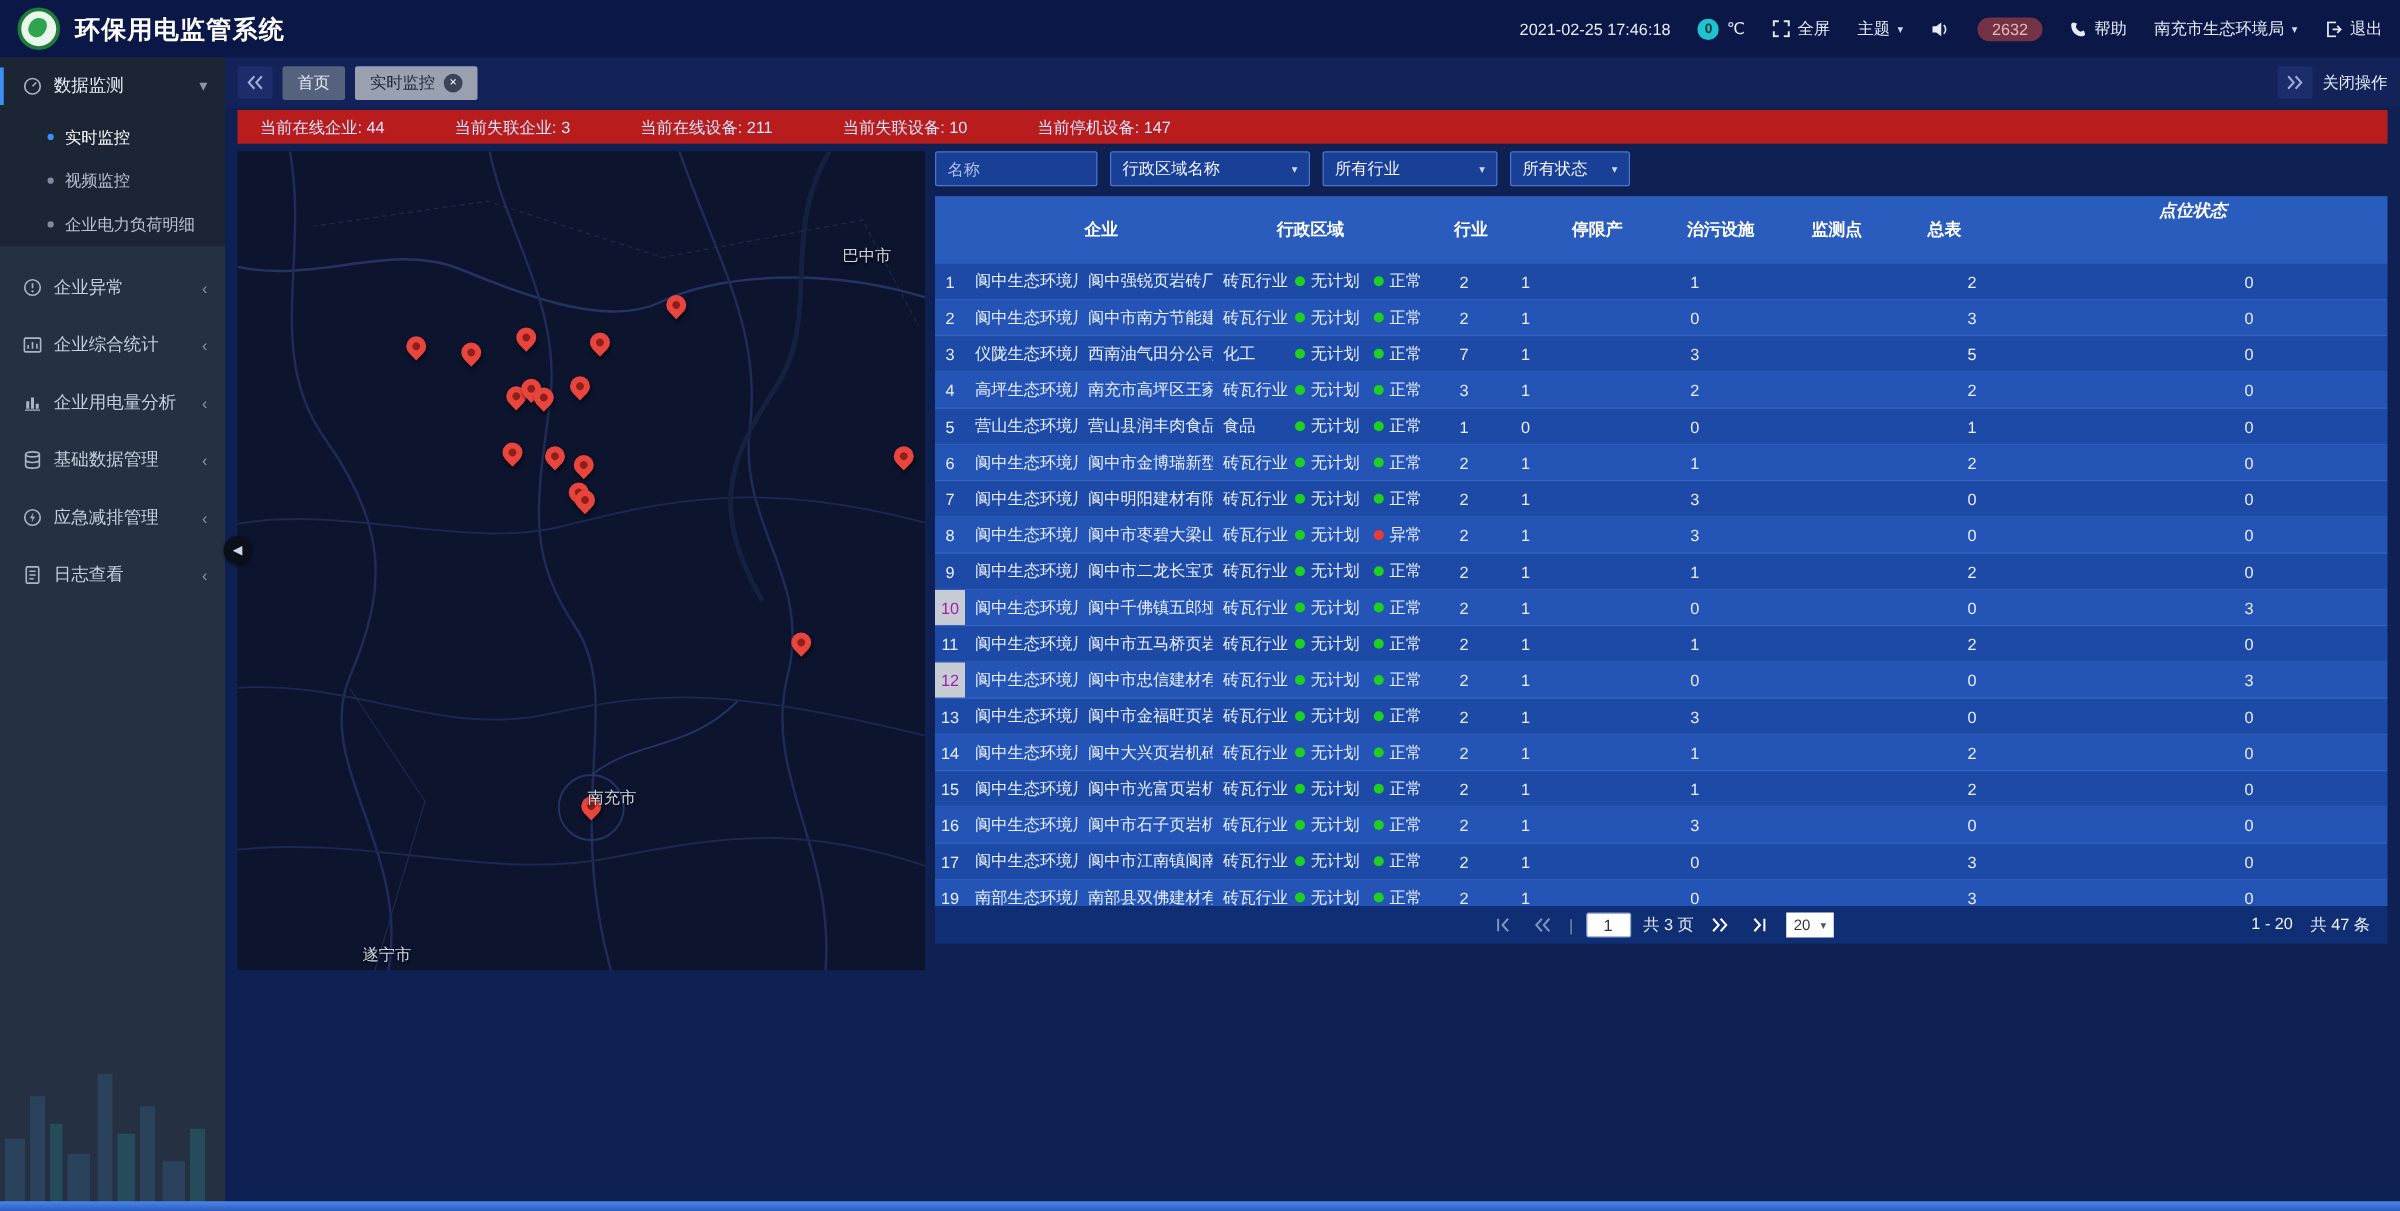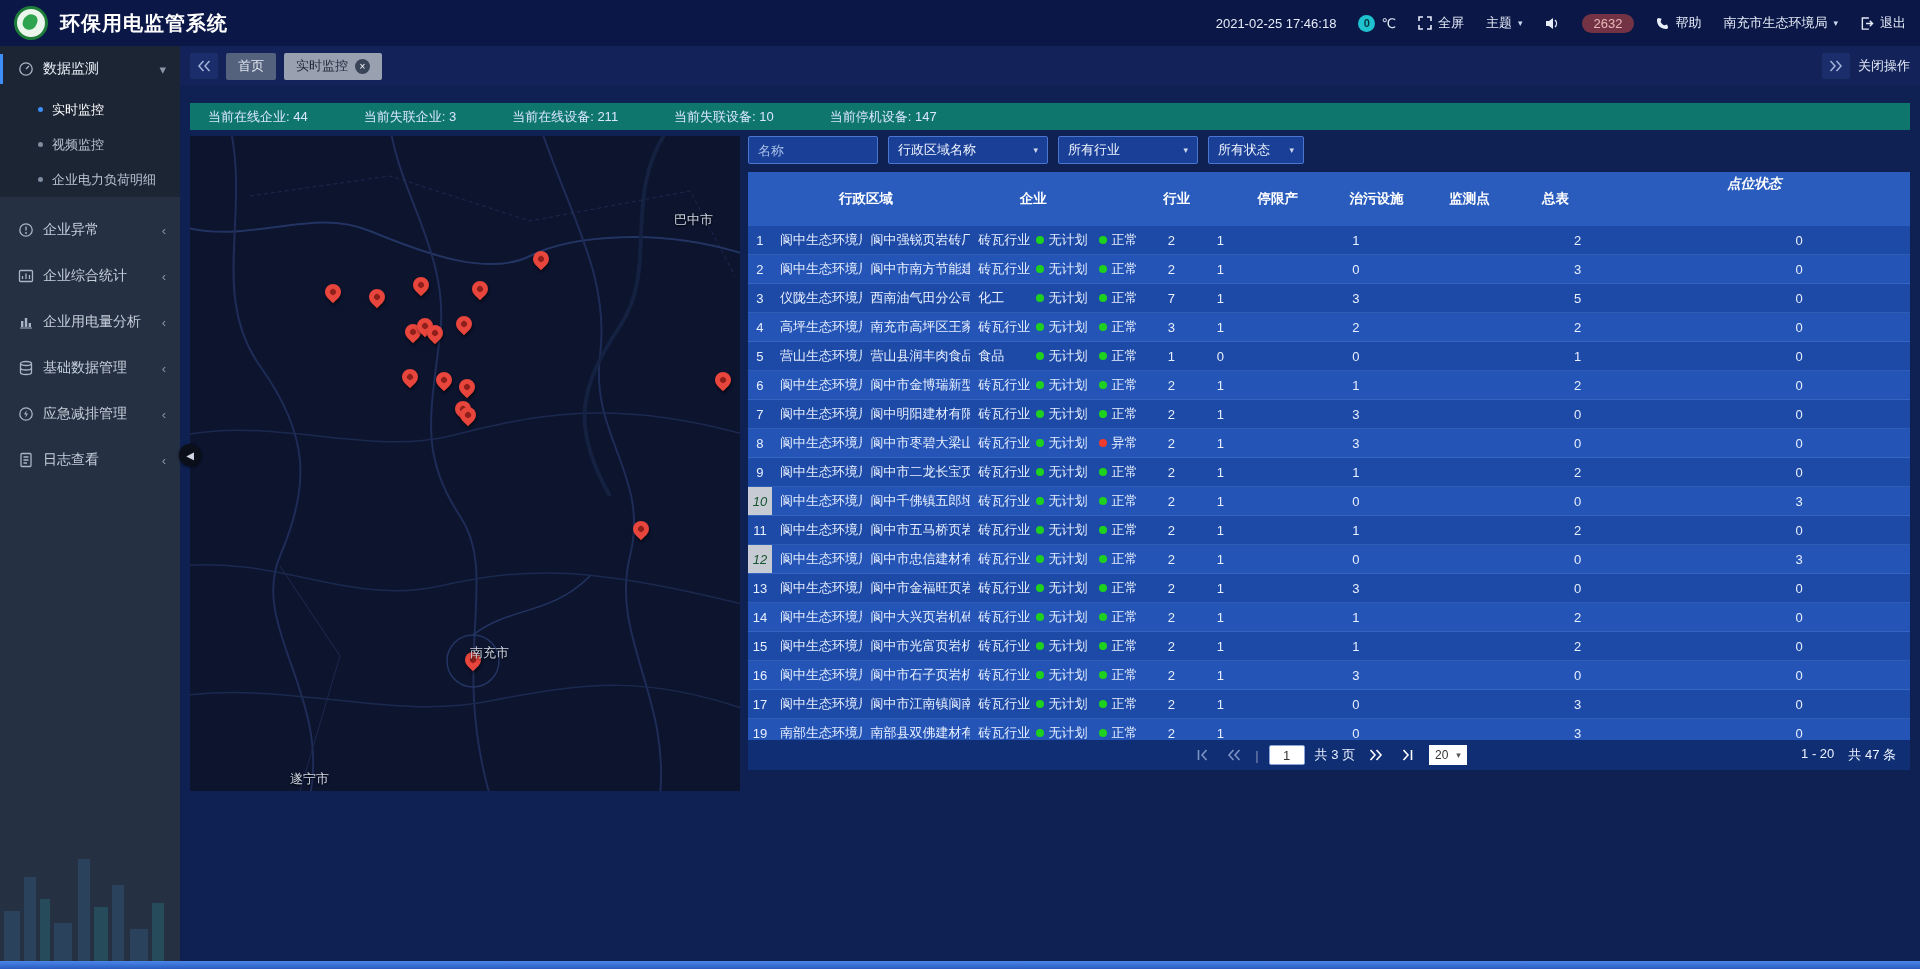--- a/index.html
+++ b/index.html
@@ -44,21 +44,21 @@
 
   .tabbar { height:40px; background:#13235a; display:flex; align-items:center; padding:0 10px; gap:8px; flex:0 0 auto; }
   .tab-nav-btn { width:28px; height:26px; display:flex; align-items:center; justify-content:center; color:#9fb0d8; background:#1b2d6a; border-radius:2px; cursor:pointer; }
   .tab { height:27px; display:flex; align-items:center; padding:0 12px; font-size:13px; border-radius:2px; gap:7px; cursor:pointer; }
   .tab.inactive { background:#55627e; color:#e3e8f0; }
   .tab.active { background:#99a1b0; color:#1f2738; }
   .tab-close { width:15px; height:15px; border-radius:50%; background:#3a4458; color:#fff; font-size:10px; line-height:15px; text-align:center; cursor:pointer; }
   .tab-spacer { flex:1; }
   .close-ops { display:flex; align-items:center; gap:8px; color:#e6ecf8; font-size:13px; cursor:pointer; }
 
-  .statsbar { height:27px; margin:17px 10px 0 10px; background:#0f766e; display:flex; align-items:center; padding:0 18px; gap:56px; font-size:13px; color:#d9e6ff; flex:0 0 auto; }
+  .statsbar { height:27px; margin:2px 10px 0 10px; background:#b91c1c; display:flex; align-items:center; padding:0 18px; gap:56px; font-size:13px; color:#d9e6ff; flex:0 0 auto; }
   .stat-item { white-space:nowrap; }
 
   .content { display:flex; margin:6px 10px 0 10px; gap:8px; position:relative; flex:0 0 auto; }
 
   
   .map { width:550px; height:655px; background:#0c142e; position:relative; overflow:hidden; flex:0 0 auto; }
   .map-label { position:absolute; color:#cfd6e4; font-size:13px; text-shadow:0 1px 2px #000; white-space:nowrap; }
   .pin { position:absolute; width:16px; height:16px; background:#e8453c; border-radius:50% 50% 50% 0; transform:rotate(-45deg); box-shadow:-1px 2px 3px rgba(0,0,0,.55); }
   .pin::after { content:""; position:absolute; width:6px; height:6px; background:#8e1f1a; border-radius:50%; top:5px; left:5px; }
   .collapse-handle { position:absolute; left:-11px; top:308px; width:22px; height:22px; border-radius:50%; background:#0b0f1a; color:#cfd6e4; display:flex; align-items:center; justify-content:center; font-size:10px; cursor:pointer; z-index:6; box-shadow:0 1px 3px rgba(0,0,0,.6); }
@@ -79,21 +79,21 @@
   .c-limit{width:8.4%;} .c-facility{width:8.6%;} .c-points{width:7.4%;} .c-meters{width:7.4%;}
   .th-group { width:26.8%; display:flex; flex-direction:column; }
   .th-group-label { height:24px; display:flex; align-items:center; justify-content:center; font-style:italic; }
   .th-group-sub { flex:1; display:flex; }
   .c-sub { width:33.33%; }
   .tbody { flex:1; overflow:hidden; }
   .trow { height:29px; display:flex; font-size:13px; border-bottom:1px solid rgba(120,160,230,.22); align-items:stretch; }
   .trow:nth-child(even) { background:#2455b6; }
   .td { display:flex; align-items:center; justify-content:center; white-space:nowrap; overflow:hidden; }
   .td.left { justify-content:flex-start; padding-left:8px; }
-  .td.sel { background:#c7ccd4; color:#14532d;font-style:italic; }
+  .td.sel { background:#c7ccd4; color:#a21caf; }
   .dot { width:8px; height:8px; border-radius:50%; margin-right:5px; flex:0 0 auto; }
   .dot.ok { background:#1fd11f; } .dot.err { background:#ee3b2e; }
 
   .pagebar { height:30px; background:#0f2e74; display:flex; align-items:center; justify-content:center; position:relative; gap:10px; flex:0 0 auto; font-size:13px; }
   .pg-btn { display:flex; align-items:center; justify-content:center; width:22px; height:20px; cursor:pointer; color:#ffffff; }
   .pg-btn.disabled { color:#7e93c4; cursor:default; }
   .pg-sep { color:rgba(255,255,255,.45); }
   .page-input { width:36px; height:20px; text-align:center; border:1px solid #8aa4d8; border-radius:2px; background:#ffffff; color:#333; font-size:13px; font-family:inherit; }
   .page-size { height:20px; background:#ffffff; color:#333; border-radius:0; padding:0 6px; display:flex; align-items:center; gap:8px; font-size:12px; cursor:pointer; }
   .page-size .caret-down { color:#555; }
@@ -353,22 +353,22 @@
             </div>
             <div class="fbox f-status">
               <span>所有状态</span>
               <span class="caret-down">▾</span>
             </div>
           </div>
 
           <div class="table-wrap">
             <div class="thead">
               <div class="th c-idx"></div>
+              <div class="th c-company">企业</div>
               <div class="th c-region">行政区域</div>
-              <div class="th c-company">企业</div>
               <div class="th c-industry">行业</div>
               <div class="th c-limit">停限产</div>
               <div class="th c-facility">治污设施</div>
               <div class="th c-points">监测点</div>
               <div class="th c-meters">总表</div>
               <div class="th-group">
                 <div class="th-group-label">点位状态</div>
               </div>
             </div>
             <div class="tbody">

